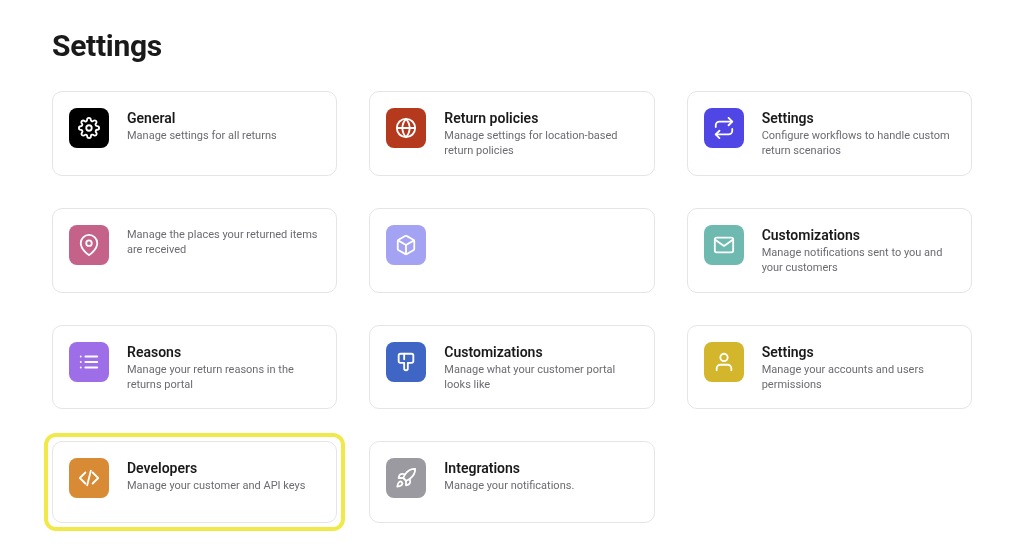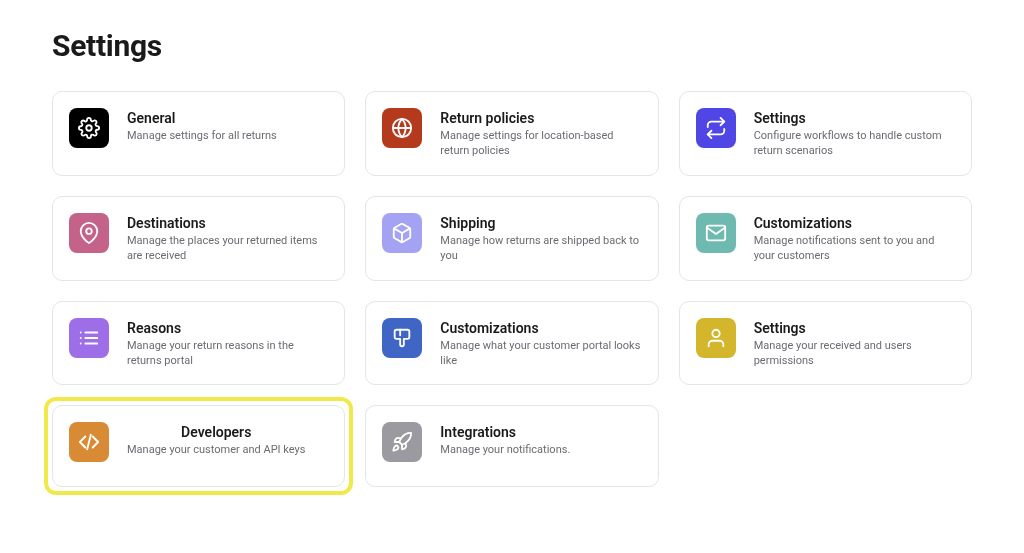--- a/index.html
+++ b/index.html
@@ -13,21 +13,21 @@
   }
   h1.page-title {
     font-size: 30px;
     font-weight: 700;
     margin: 0 0 28px 0;
     letter-spacing: -0.3px;
   }
   .grid {
     display: grid;
     grid-template-columns: repeat(3, 1fr);
-    gap: 20px;
+    gap: 32px;
   }
   .card {
     display: flex;
     align-items: flex-start;
     padding: 16px 16px;
     border: 1px solid #e5e5e8;
     border-radius: 10px;
     background: #fff;
     cursor: pointer;
     min-height: 82px;
@@ -54,21 +54,21 @@
     font-size: 11px;
     color: #6b6b72;
     line-height: 1.4;
   }
   .highlight-wrap {
     border: 4px solid #f1e94a;
     border-radius: 12px;
     padding: 4px;
     margin: -8px;
   }
-  .highlight-wrap .card { border-color: #e5e5e8; text-align: center; }
+  .highlight-wrap .card { border-color: #e5e5e8; }
 </style>
 </head>
 <body>
 
 <h1 class="page-title">Settings</h1>
 
 <div class="grid">
 
   <div class="card">
     <div class="icon-wrap" style="background:#000000;color:#ffffff;">
@@ -113,36 +113,31 @@
   </div>
 
   <div class="card">
     <div class="icon-wrap" style="background:#c5628a;color:#ffffff;">
       <svg viewBox="0 0 24 24" fill="none" stroke="currentColor" stroke-width="2" stroke-linecap="round" stroke-linejoin="round">
           <path d="M21 10c0 7-9 13-9 13s-9-6-9-13a9 9 0 0 1 18 0z"></path>
           <circle cx="12" cy="10" r="3"></circle>
         </svg>
     </div>
     <div class="card-text">
-      <span class="card-title">Destinations</span>
       <span class="card-desc">Manage the places your returned items are received</span>
     </div>
   </div>
 
   <div class="card">
     <div class="icon-wrap" style="background:#a4a2f2;color:#ffffff;">
       <svg viewBox="0 0 24 24" fill="none" stroke="currentColor" stroke-width="2" stroke-linecap="round" stroke-linejoin="round">
           <path d="M21 16V8a2 2 0 0 0-1-1.73l-7-4a2 2 0 0 0-2 0l-7 4A2 2 0 0 0 3 8v8a2 2 0 0 0 1 1.73l7 4a2 2 0 0 0 2 0l7-4A2 2 0 0 0 21 16z"></path>
           <polyline points="3.27 6.96 12 12.01 20.73 6.96"></polyline>
           <line x1="12" y1="22.08" x2="12" y2="12"></line>
         </svg>
-    </div>
-    <div class="card-text">
-      <span class="card-title">Shipping</span>
-      <span class="card-desc">Manage how returns are shipped back to you</span>
     </div>
   </div>
 
   <div class="card">
     <div class="icon-wrap" style="background:#6fbab0;color:#ffffff;">
       <svg viewBox="0 0 24 24" fill="none" stroke="currentColor" stroke-width="2" stroke-linecap="round" stroke-linejoin="round">
           <rect x="2" y="4" width="20" height="16" rx="2"></rect>
           <polyline points="22,6 12,13 2,6"></polyline>
         </svg>
     </div>
@@ -184,21 +179,21 @@
 
   <div class="card">
     <div class="icon-wrap" style="background:#d3b62b;color:#ffffff;">
       <svg viewBox="0 0 24 24" fill="none" stroke="currentColor" stroke-width="2" stroke-linecap="round" stroke-linejoin="round">
           <path d="M20 21v-2a4 4 0 0 0-4-4H8a4 4 0 0 0-4 4v2"></path>
           <circle cx="12" cy="7" r="4"></circle>
         </svg>
     </div>
     <div class="card-text">
       <span class="card-title">Settings</span>
-      <span class="card-desc">Manage your received and users permissions</span>
+      <span class="card-desc">Manage your accounts and users permissions</span>
     </div>
   </div>
 
   <div class="highlight-wrap">
     <div class="card">
       <div class="icon-wrap" style="background:#d88b34;color:#ffffff;">
         <svg viewBox="0 0 24 24" fill="none" stroke="currentColor" stroke-width="2" stroke-linecap="round" stroke-linejoin="round">
             <polyline points="16 18 22 12 16 6"></polyline>
             <polyline points="8 6 2 12 8 18"></polyline>
             <line x1="14" y1="4" x2="10" y2="20"></line>

